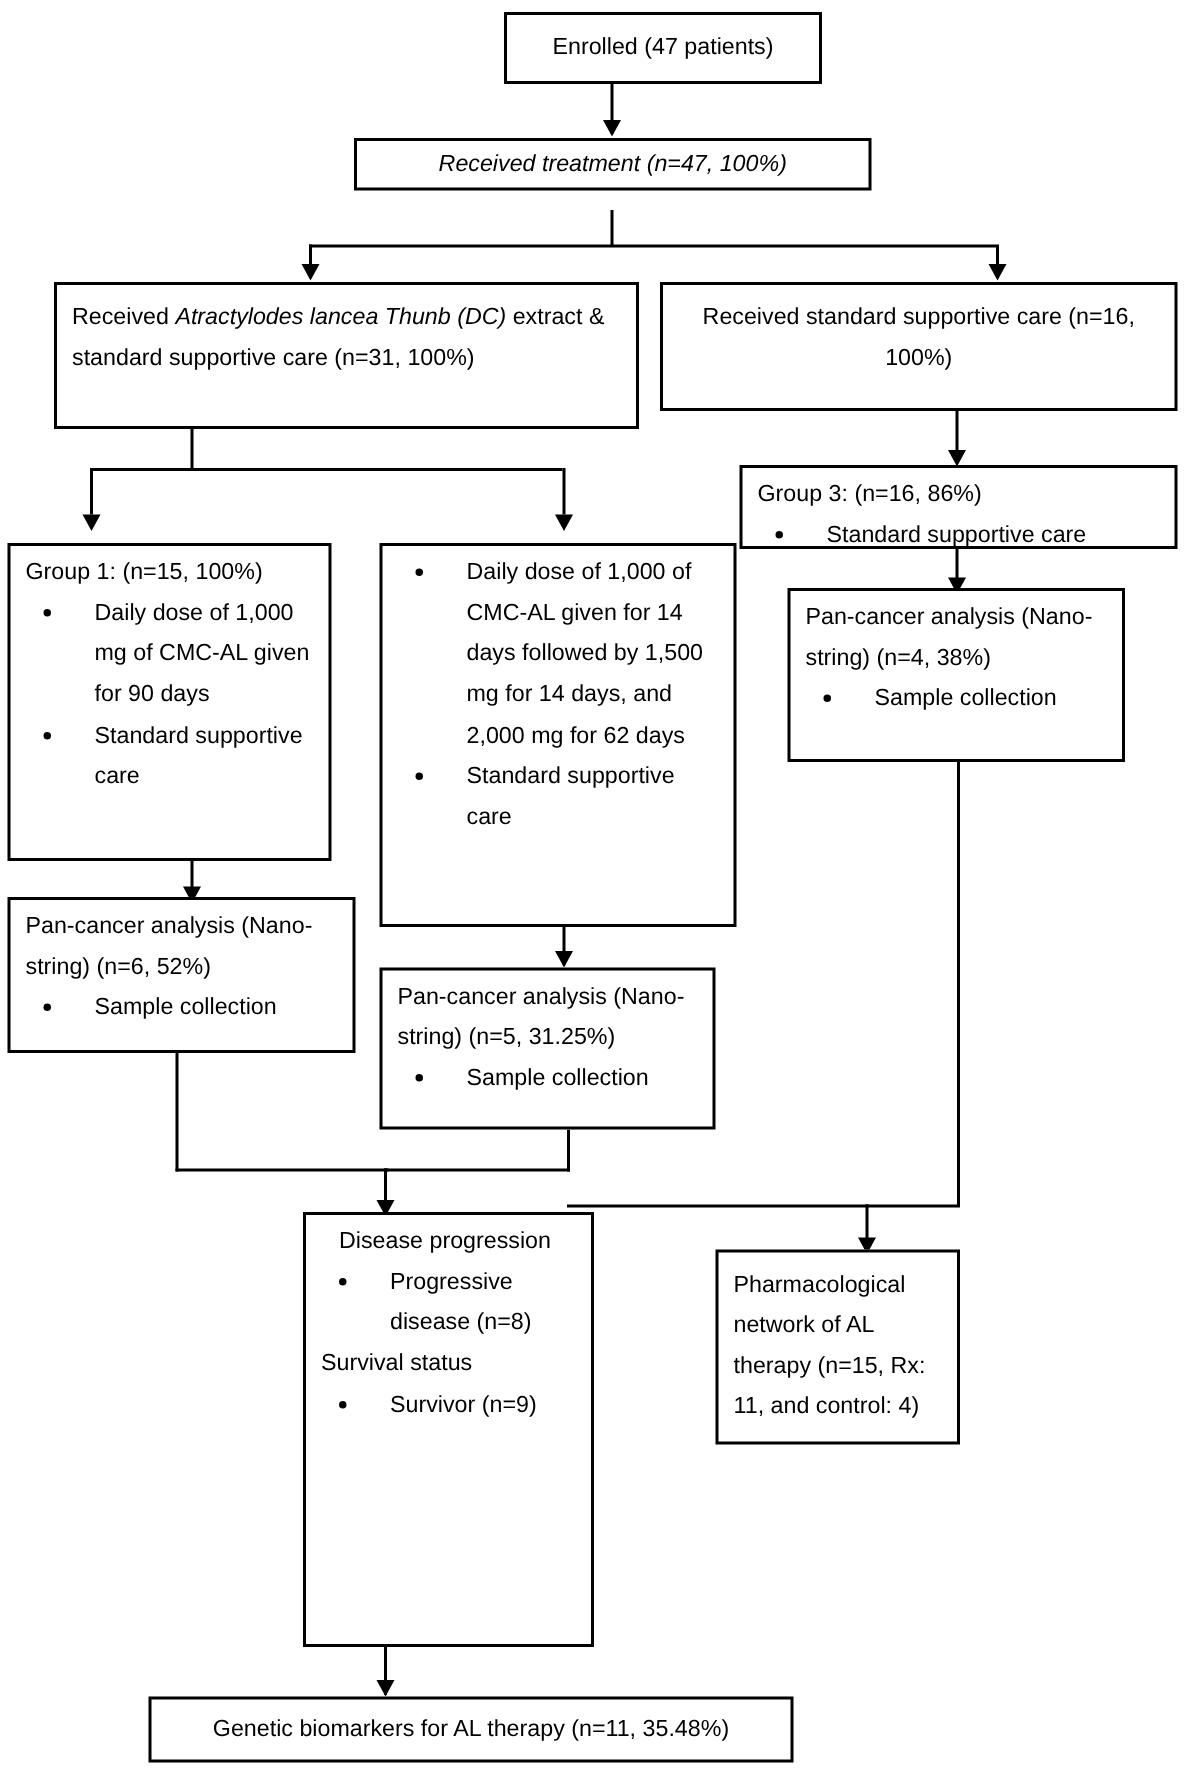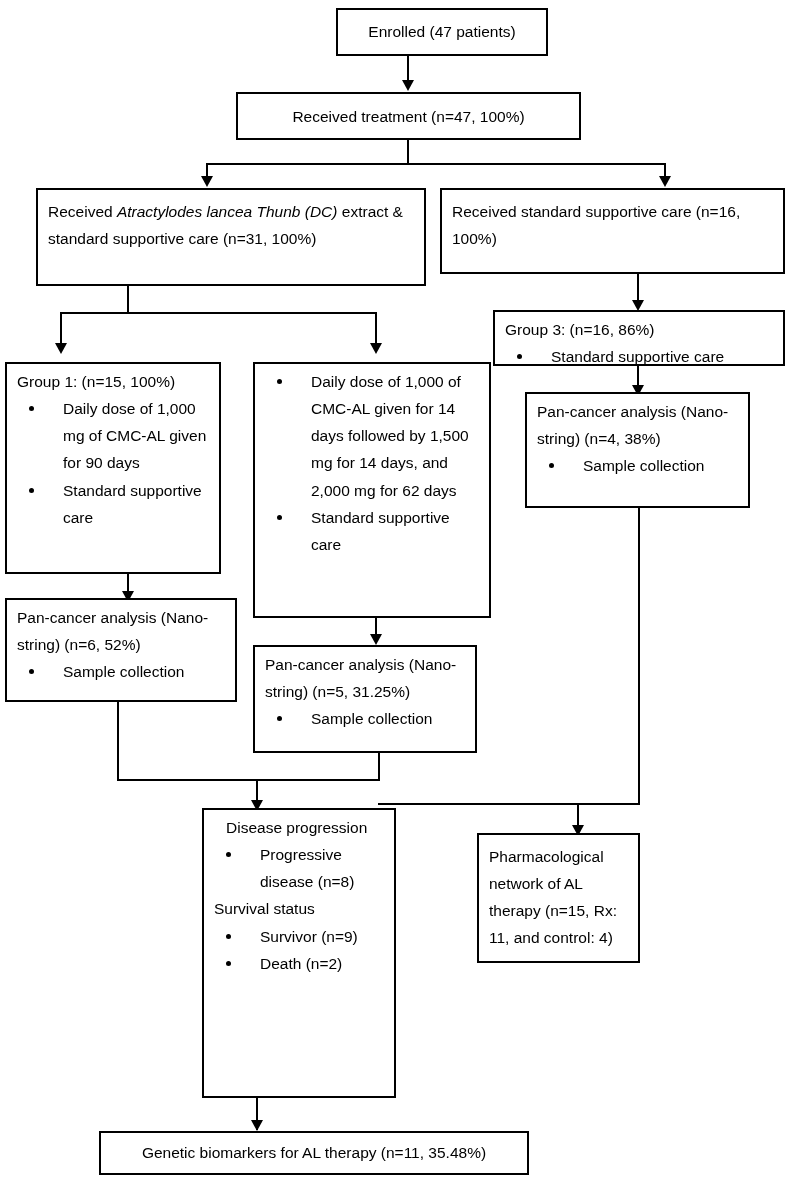--- a/index.html
+++ b/index.html
@@ -79,36 +79,36 @@
 
 <div id="canvas">
 
   <div class="node" style="left:288px; top:8px; width:212px; height:48px; display:flex; align-items:center; justify-content:center;margin-left:48px;">
     <span class="title">Enrolled (47 patients)</span>
   </div>
 
   <div class="vline" style="left:407px; top:56px; height:33px;"></div>
   <div class="arrowhead" style="left:402px; top:80px;"></div>
 
-  <div class="node" style="left:236px; top:92px; width:345px; height:48px; display:flex; align-items:flex-end; justify-content:center;">
+  <div class="node" style="left:236px; top:92px; width:345px; height:35px; display:flex; align-items:center; justify-content:center;font-style:italic;">
     <span class="title">Received treatment (n=47, 100%)</span>
   </div>
 
   <div class="vline" style="left:407px; top:140px; height:24px;"></div>
   <div class="hline" style="left:206px; top:163px; width:458px;"></div>
   <div class="vline" style="left:206px; top:163px; height:22px;"></div>
   <div class="arrowhead" style="left:201px; top:176px;"></div>
   <div class="vline" style="left:664px; top:163px; height:22px;"></div>
   <div class="arrowhead" style="left:659px; top:176px;"></div>
 
   <div class="node" style="left:36px; top:188px; width:390px; height:98px;">
     <span class="title"><span>Received </span><span class="italic">Atractylodes lancea Thunb (DC)</span><span> extract &amp; standard supportive care (n=31, 100%)</span></span>
   </div>
 
-  <div class="node" style="left:440px; top:188px; width:345px; height:86px;">
+  <div class="node" style="left:440px; top:188px; width:345px; height:86px;text-align:center;">
     <span class="title">Received standard supportive care (n=16, 100%)</span>
   </div>
 
   <div class="vline" style="left:127px; top:286px; height:27px;"></div>
   <div class="hline" style="left:60px; top:312px; width:315px;"></div>
   <div class="vline" style="left:60px; top:312px; height:31px;"></div>
   <div class="arrowhead" style="left:55px; top:343px;"></div>
   <div class="vline" style="left:375px; top:312px; height:31px;"></div>
   <div class="arrowhead" style="left:370px; top:343px;"></div>
 
@@ -183,21 +183,20 @@
   <div class="hline" style="left:577px; top:803px; width:63px;"></div>
 
   <div class="node" style="left:159px; top:808px; width:194px; height:290px; padding-top:4px;margin-left:43px;">
     <span class="title" style="padding-left:12px;">Disease progression</span>
     <ul class="bullets">
       <li>Progressive disease (n=8)</li>
     </ul>
     <span class="title">Survival status</span>
     <ul class="bullets">
       <li>Survivor (n=9)</li>
-      <li>Death (n=2)</li>
     </ul>
   </div>
 
   <div class="node" style="left:477px; top:833px; width:163px; height:130px;">
     <span class="title">Pharmacological network of AL therapy (n=15, Rx: 11, and control: 4)</span>
   </div>
 
   <div class="vline" style="left:256px; top:1098px; height:32px;"></div>
   <div class="arrowhead" style="left:251px; top:1120px;"></div>
 

